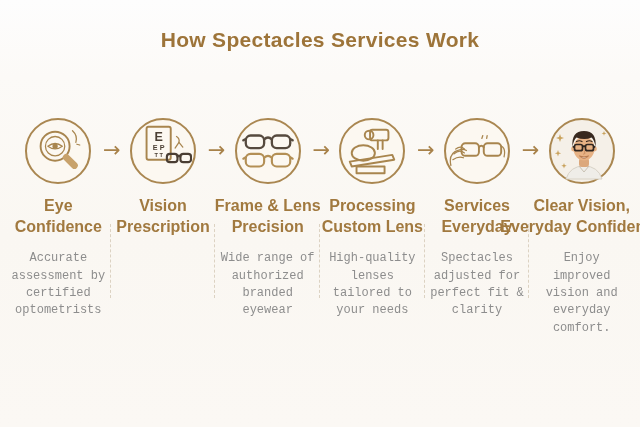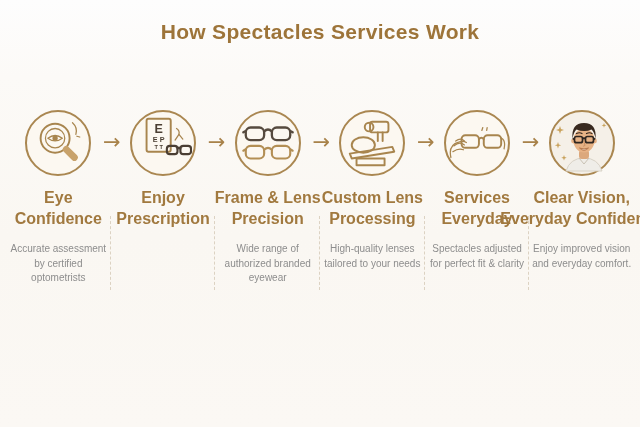--- a/index.html
+++ b/index.html
@@ -6,21 +6,21 @@
   body {
     width:640px; height:427px; overflow:hidden;
     font-family:"Liberation Sans","DejaVu Sans",sans-serif;
     background:#ffffff;
   }
   .canvas {
     position:relative; width:640px; height:427px;
     background:linear-gradient(180deg,#fdfdfd 0%,#fcfaf7 18%,#faf7f2 55%,#fbf8f4 100%);
   }
   .page-title {
-    margin:0; padding-top:20px;
+    margin:0; padding-top:28px;
     text-align:center;
     font-size:21px; font-weight:700; letter-spacing:.3px;
     color:#9d7439;
   }
   .steps {
     display:flex; margin-top:66px; padding:0 6px;
   }
   .step {
     flex:1; min-width:0; position:relative;
     display:flex; flex-direction:column; align-items:center;
@@ -35,21 +35,21 @@
   .circle.photo { background:#f5f0e8; }
   .step-title {
     margin-top:11px;
     display:flex; flex-direction:column; align-items:center;
     color:#a1793f; font-weight:700; font-size:16px; line-height:1.32;
   }
   .step-title span { display:block; width:max-content; white-space:nowrap; }
   .step-desc {
     margin-top:13px; width:99px;
     text-align:center; color:#8d8d8d;
-    font-size:10px; line-height:1.45;
+    font-size:12px; line-height:1.45;font-family:Liberation Mono, monospace;
   }
   .arrow {
     position:absolute; right:-10px; top:20px; z-index:2;
     color:#a8824a; font-size:21px; font-weight:400;
     font-family:"DejaVu Sans",sans-serif;
     pointer-events:none;
   }
   .divider {
     position:absolute; right:0; top:106px; height:74px; width:0;
     border-right:1px dashed #dcd2c2;
@@ -98,21 +98,21 @@
           <text class="chart-letter" x="25.5" y="28.5" font-size="7.5" text-anchor="middle">E P</text>
           <text class="chart-letter" x="25.5" y="36.5" font-size="5.8" text-anchor="middle">T T</text>
           <path class="g-thin" d="M44 15 q3.5 2 2.5 6 l-4 6"></path>
           <path class="g-thin" d="M46.5 21 l4 5"></path>
           <rect class="dark" x="34" y="33" width="11" height="8.5" rx="3"></rect>
           <rect class="dark" x="48" y="33" width="11" height="8.5" rx="3"></rect>
           <path class="dark" d="M45 36 q1.5 -2.5 3 0"></path>
         </svg>
       </div>
       <div class="step-title">
-        <span>Enjoy</span>
+        <span>Vision</span>
         <span>Prescription</span>
       </div>
       <span class="arrow">→</span>
       <span class="divider"></span>
     </div>
 
     <div class="step">
       <div class="circle">
         <svg width="58" height="58" viewBox="0 0 60 60">
           <g stroke="#564a3e" fill="none" stroke-width="2.4" stroke-linecap="round">
@@ -143,22 +143,22 @@
         <svg width="58" height="58" viewBox="0 0 60 60">
           <rect class="g" x="28" y="8" width="19" height="11" rx="2.5"></rect>
           <circle class="g" cx="27" cy="13.5" r="4.5"></circle>
           <path class="g" d="M36 19 v9 M41 19 v9"></path>
           <ellipse class="g" cx="21" cy="32" rx="12" ry="8"></ellipse>
           <path class="g" d="M7 41 L51 34 l2 5 L9 46 Z"></path>
           <path class="g" d="M14 46 h29 v7 h-29 z"></path>
         </svg>
       </div>
       <div class="step-title">
+        <span>Processing</span>
         <span>Custom Lens</span>
-        <span>Processing</span>
       </div>
       <div class="step-desc">High-quality lenses tailored to your needs</div>
       <span class="arrow">→</span>
       <span class="divider"></span>
     </div>
 
     <div class="step">
       <div class="circle">
         <svg width="58" height="58" viewBox="0 0 60 60">
           <rect class="g" x="14" y="22" width="18" height="13" rx="4"></rect>

